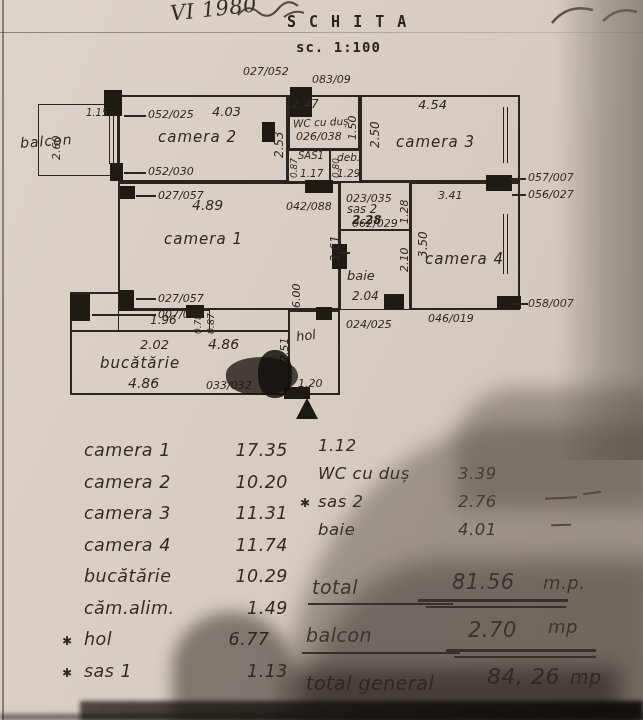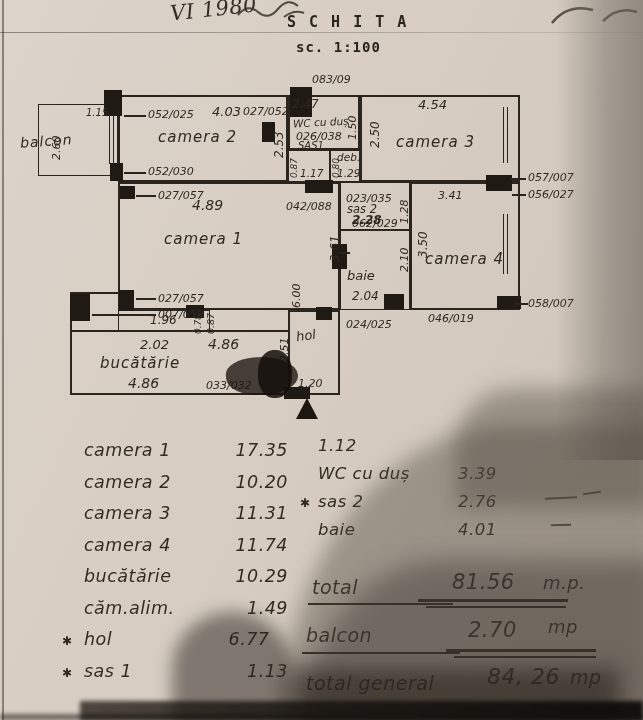--- a/index.html
+++ b/index.html
@@ -84,21 +84,21 @@
   <div class="lead" style="left:512px;top:194px;width:14px;"></div>
   <div class="lead" style="left:136px;top:195px;width:20px;"></div>
   <div class="lead" style="left:136px;top:298px;width:20px;"></div>
   <div class="lead" style="left:92px;top:314px;width:64px;"></div>
   <div class="lead" style="left:514px;top:303px;width:14px;"></div>
   <div class="lead" style="left:340px;top:252px;width:10px;"></div>
 
   <div class="plabel room" style="left:20px;top:133px;font-size:14px;transform:rotate(-4deg);">balcon</div>
   <div class="plabel room" style="left:158px;top:128px;font-size:15px;">camera 2</div>
   <div class="plabel" style="left:293px;top:116px;font-size:10.5px;transform:rotate(-3deg);">WC cu duș</div>
-  <div class="plabel" style="left:298px;top:140px;font-size:10px;">SAS1</div>
+  <div class="plabel" style="left:298px;top:150px;font-size:10px;">SAS1</div>
   <div class="plabel" style="left:337px;top:151px;font-size:10.5px;">deb.</div>
   <div class="plabel room" style="left:396px;top:133px;font-size:15px;">camera 3</div>
   <div class="plabel room" style="left:164px;top:230px;font-size:15px;">camera 1</div>
   <div class="plabel" style="left:347px;top:202px;font-size:11.5px;">sas 2</div>
   <div class="plabel room" style="left:425px;top:250px;font-size:15px;">camera 4</div>
   <div class="plabel" style="left:347px;top:268px;font-size:13px;">baie</div>
   <div class="plabel" style="left:296px;top:328px;font-size:13px;transform:rotate(-8deg);">hol</div>
   <div class="plabel room" style="left:100px;top:354px;font-size:15px;">bucătărie</div>
 
   <div class="plabel dim" style="left:86px;top:107px;font-size:10px;">1.15</div>
@@ -124,21 +124,21 @@
   <div class="plabel vdim" style="left:278px;top:362px;font-size:11px;">2.51</div>
   <div class="plabel" style="left:298px;top:377px;font-size:11px;">1.20</div>
   <div class="plabel vdim" style="left:290px;top:308px;font-size:11px;">6.00</div>
   <div class="plabel" style="left:150px;top:313px;font-size:12px;">1.96</div>
   <div class="plabel vdim" style="left:193px;top:334px;font-size:9px;">0.78</div>
   <div class="plabel vdim" style="left:205px;top:334px;font-size:9.5px;">0.87</div>
   <div class="plabel" style="left:140px;top:337px;font-size:13px;">2.02</div>
   <div class="plabel" style="left:208px;top:336px;font-size:14px;">4.86</div>
   <div class="plabel" style="left:128px;top:375px;font-size:14px;">4.86</div>
 
-  <div class="plabel code" style="left:243px;top:65px;margin-top:40px;">027/052</div>
+  <div class="plabel code" style="left:243px;top:65px;">027/052</div>
   <div class="plabel code" style="left:312px;top:73px;">083/09</div>
   <div class="plabel code" style="left:148px;top:108px;">052/025</div>
   <div class="plabel code" style="left:148px;top:165px;">052/030</div>
   <div class="plabel code" style="left:296px;top:130px;">026/038</div>
   <div class="plabel code" style="left:528px;top:171px;">057/007</div>
   <div class="plabel code" style="left:528px;top:188px;">056/027</div>
   <div class="plabel code" style="left:158px;top:189px;">027/057</div>
   <div class="plabel code" style="left:286px;top:200px;">042/088</div>
   <div class="plabel code" style="left:346px;top:192px;">023/035</div>
   <div class="plabel code" style="left:352px;top:217px;">062/029</div>

